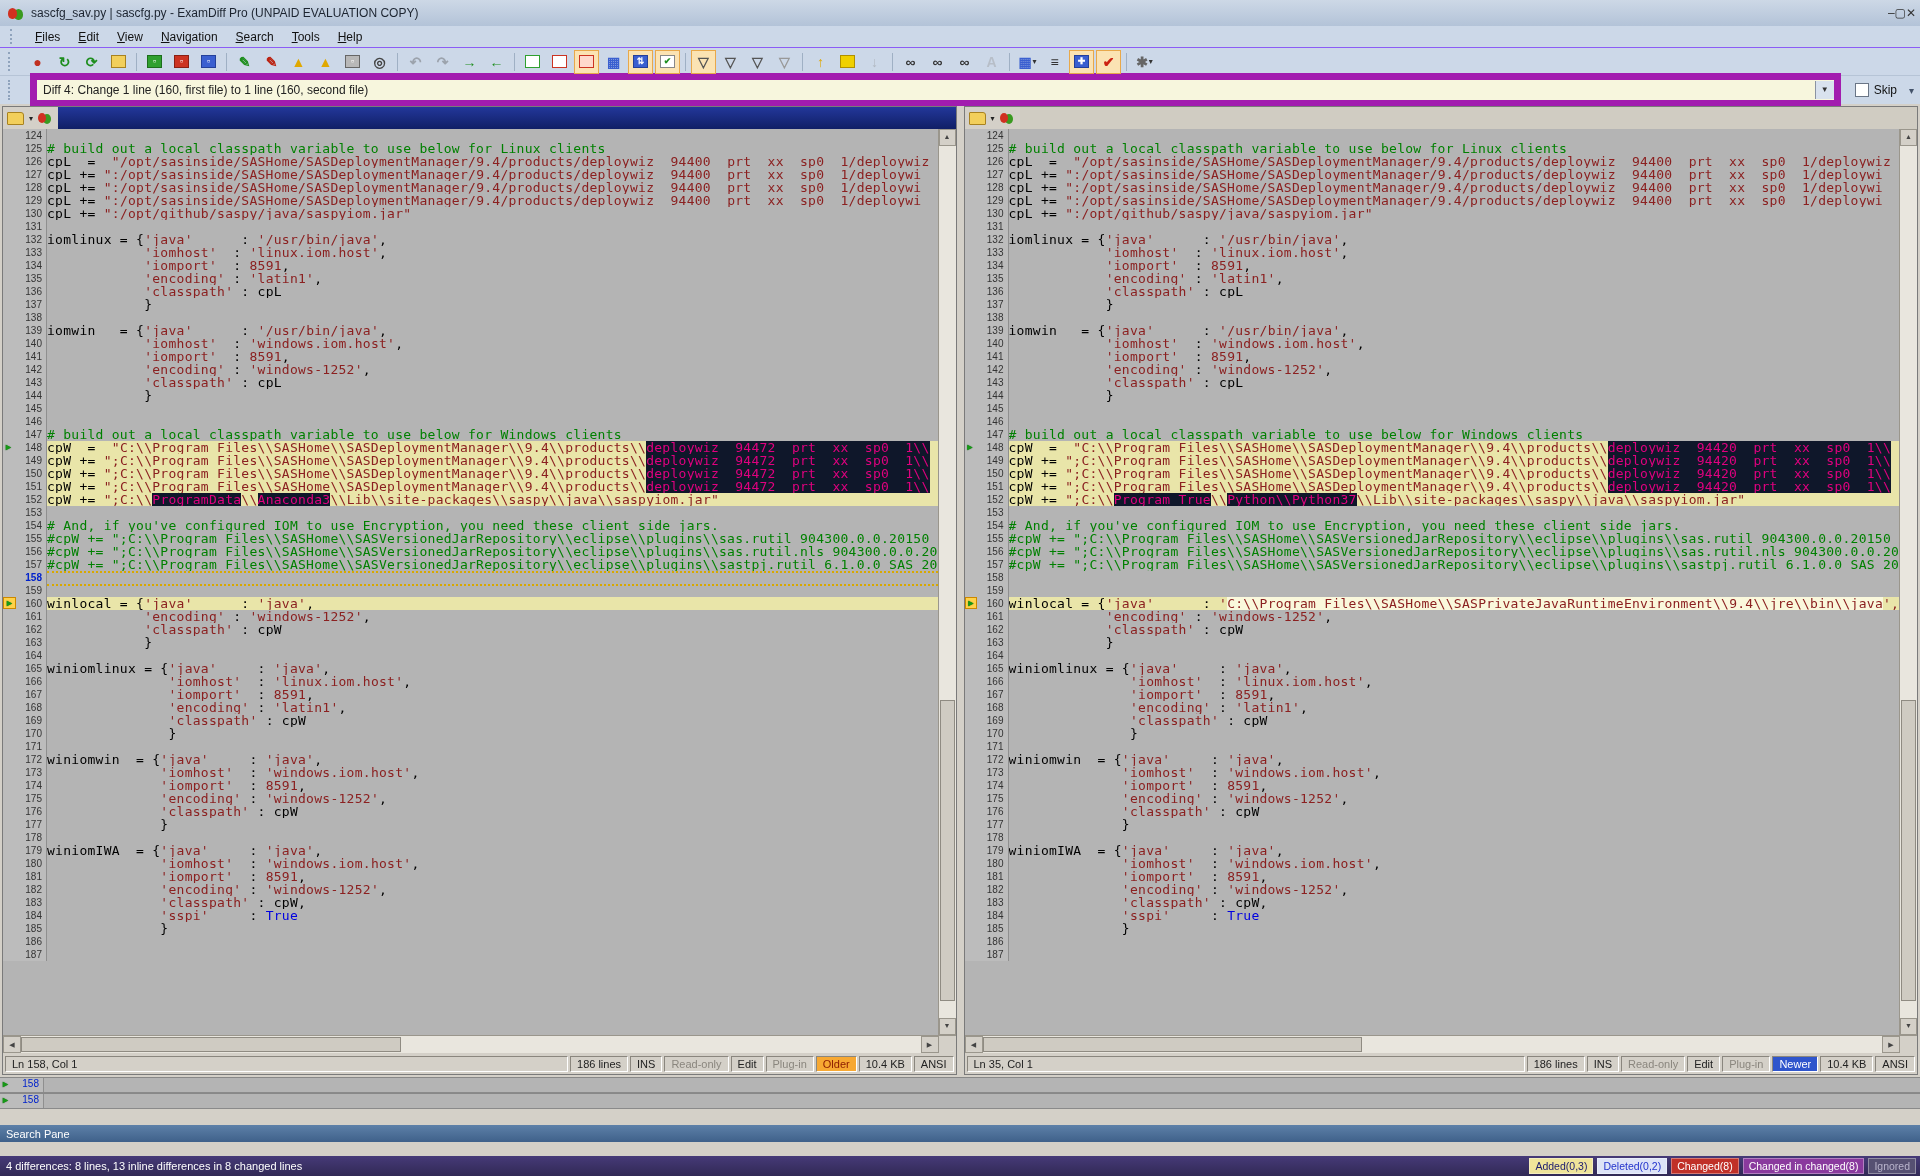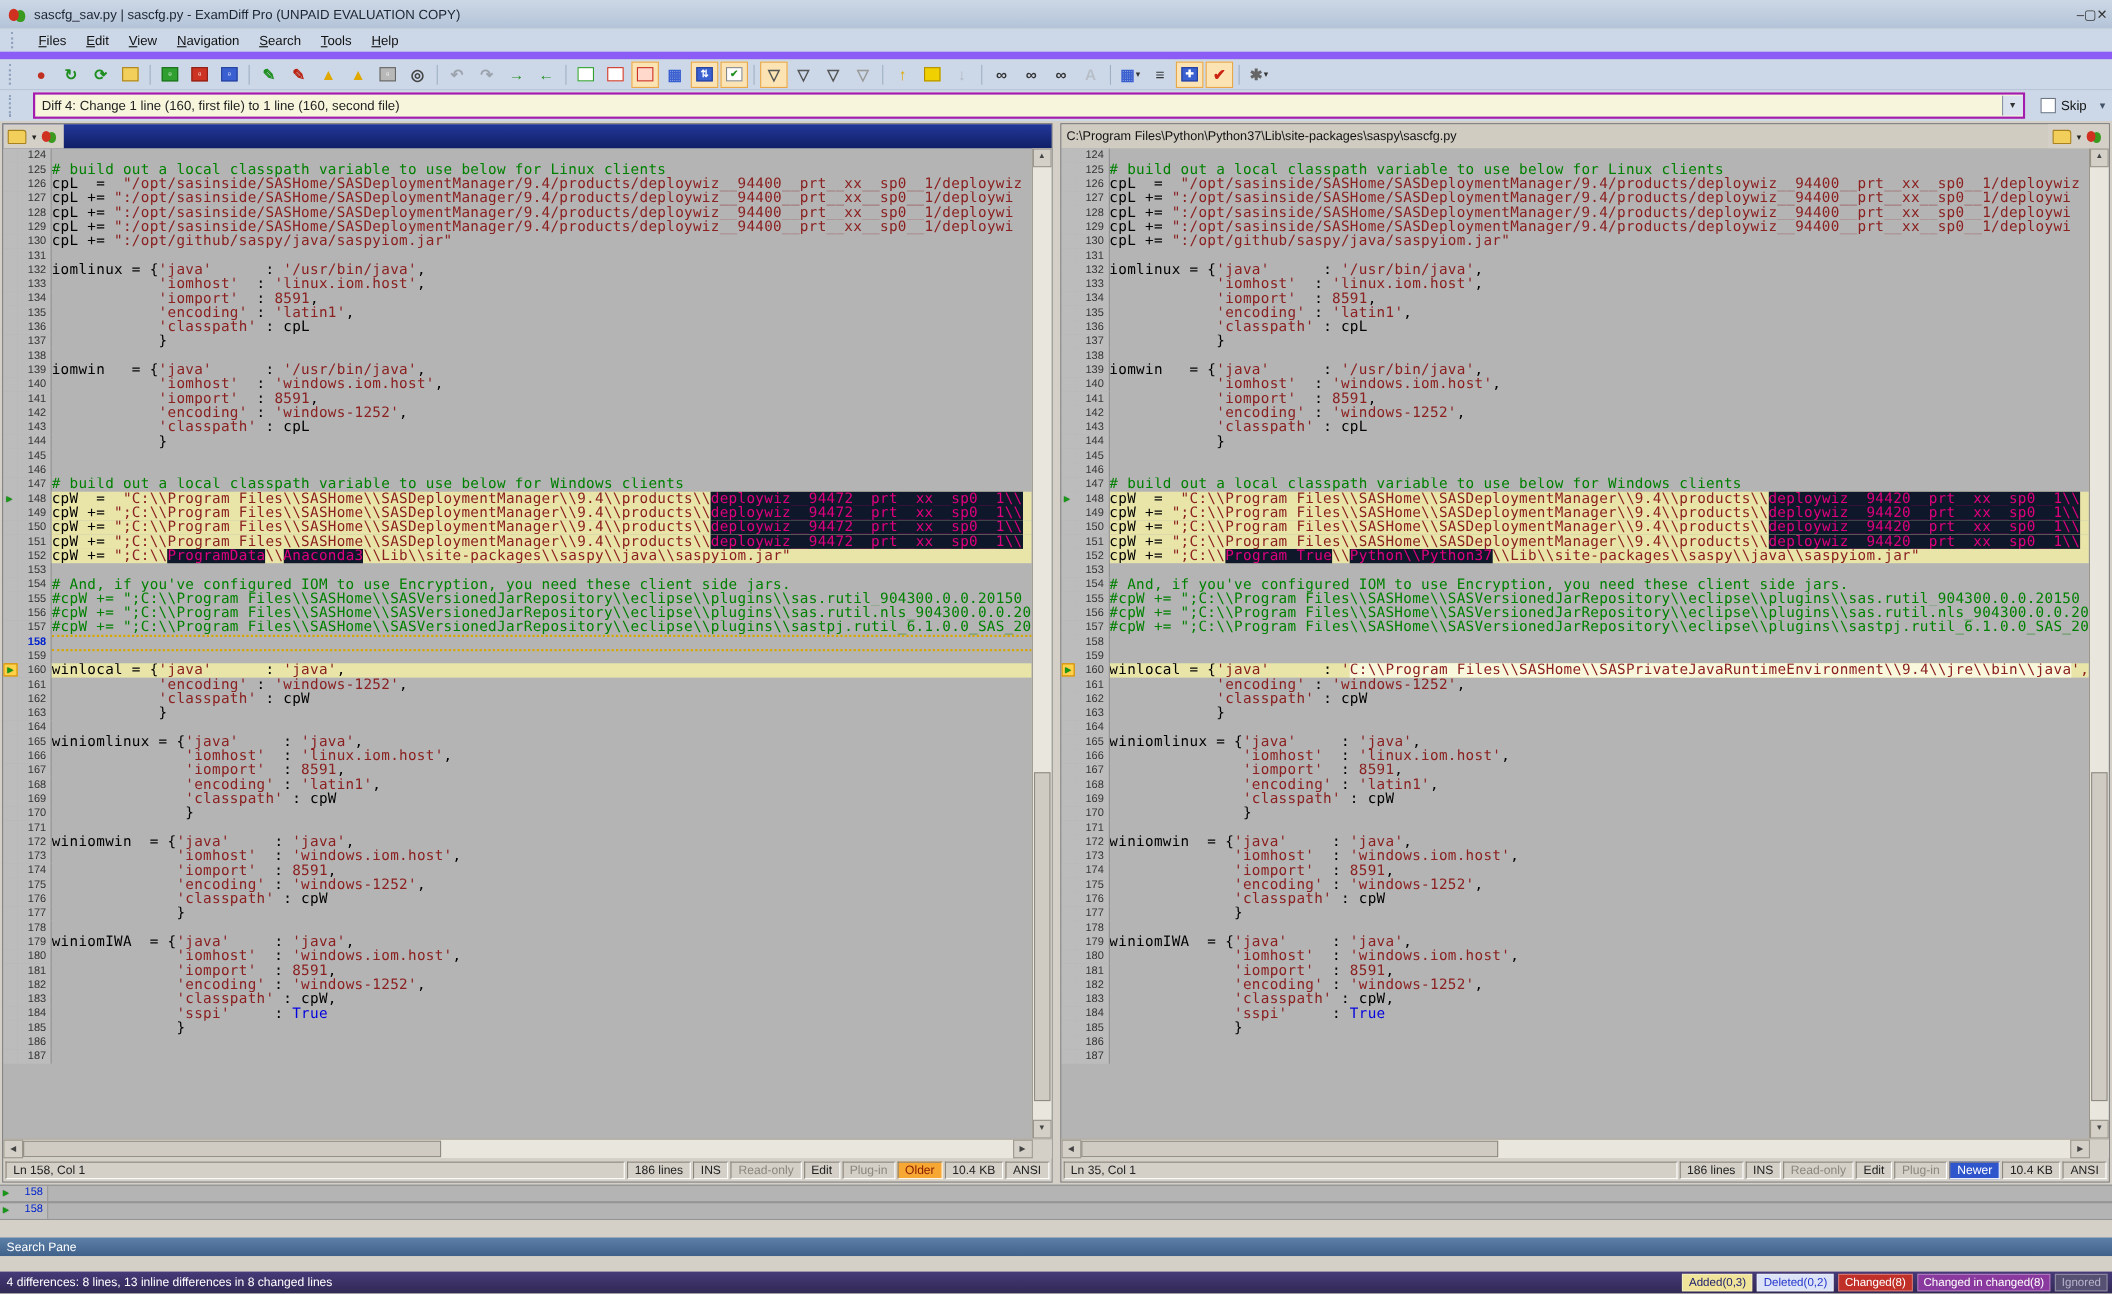--- a/index.html
+++ b/index.html
@@ -11,41 +11,41 @@
   .titlebar{height:26px;background:linear-gradient(#cdd8e6,#b3c3d8);display:flex;align-items:center;
             padding:0 4px;flex:0 0 auto;}
   .appdot{width:9px;height:11px;background:#d03020;border-radius:50% 50% 45% 45%;margin:0 10px 0 4px;
           box-shadow:6px 1px 0 #3a9a20;}
   .tb-title{font-size:12px;color:#1c2430;margin-left:4px;}
   .tb-spacer{flex:1;}
   .winbtn{width:30px;height:20px;text-align:center;line-height:20px;font-size:12px;color:#333;cursor:default;}
 
   
   .menubar{height:21px;background:#ccd8e8;display:flex;align-items:center;padding-left:10px;flex:0 0 auto;
-           border-bottom:7px solid #8b5cf6;}
+           border-bottom:1px solid #8b5cf6;}
   .grip{width:6px;height:70%;border-left:2px dotted #8fa3bc;margin-right:8px;}
   .mi{display:inline-block;font-size:12px;color:#111;padding:2px 9px;}
   .mi::first-letter{text-decoration:underline;}
 
   
   .toolbar{height:27px;background:#ccd8e8;display:flex;align-items:center;padding-left:8px;flex:0 0 auto;
            border-bottom:1px solid #b6c4d6;}
   .tbtn{width:23px;height:22px;display:inline-flex;align-items:center;justify-content:center;
         margin:0 1px;border:1px solid transparent;position:relative;}
   .tbtn.tgl{background:#fbe3b3;border-color:#e8a84a;}
   .tbtn.dis{opacity:.4;}
   .tbtn .gly{font-size:14px;line-height:14px;font-weight:bold;}
   .tbtn .sq{width:13px;height:11px;border:1px solid #666;display:inline-flex;align-items:center;
             justify-content:center;font-size:9px;line-height:9px;font-weight:bold;}
   .tbtn .drp{font-size:8px;color:#333;margin-left:1px;}
   .tsep{width:1px;height:18px;background:#9fb0c4;margin:0 4px;display:inline-block;}
 
   
   .diffbar{height:28px;background:#ccd8e8;display:flex;align-items:center;padding:0 6px 0 8px;flex:0 0 auto;}
-  .combo{flex:1;height:20px;background:#f7f6dd;border:2px solid #a21caf;display:flex;align-items:center;margin-left:6px;}
+  .combo{flex:1;height:20px;background:#f7f6dd;border:7px solid #a21caf;display:flex;align-items:center;margin-left:6px;}
   .combo-text{flex:1;font-size:12px;color:#222;padding-left:6px;white-space:nowrap;overflow:hidden;}
   .combo-btn{width:18px;height:18px;background:#d9e2ee;border-left:1px solid #8a93a2;text-align:center;
              line-height:18px;font-size:8px;color:#333;}
   .skipbox{display:flex;align-items:center;margin:0 8px 0 14px;}
   .cb{width:12px;height:12px;background:#fff;border:1px solid #6a7586;margin-right:5px;}
   .skiplbl{font-size:12px;color:#111;}
   .chev{font-size:10px;color:#44536a;margin-left:4px;}
 
   
   .main{flex:1 1 auto;display:flex;padding:2px;min-height:0;}
@@ -635,21 +635,20 @@
           <span class="cell old">Older</span>
           <span class="cell">10.4 KB</span>
           <span class="cell">ANSI</span>
         </div>
     </div>
 
     <div class="vsplit"></div>
 
     <div class="pane">
       <div class="phdr inactive">
-        <span class="path">C:\Program Files\Python\Python37\Lib\site-packages\saspy\sascfg.py</span>
         <span class="hicons">
           <span class="fold"></span>
           <span class="hdrp">▾</span>
           <span class="happ"></span>
         </span>
       </div>
       <div class="viewport">
         <div class="codecol" id="code1">
             <div class="row">
               <span class="mk"></span>

